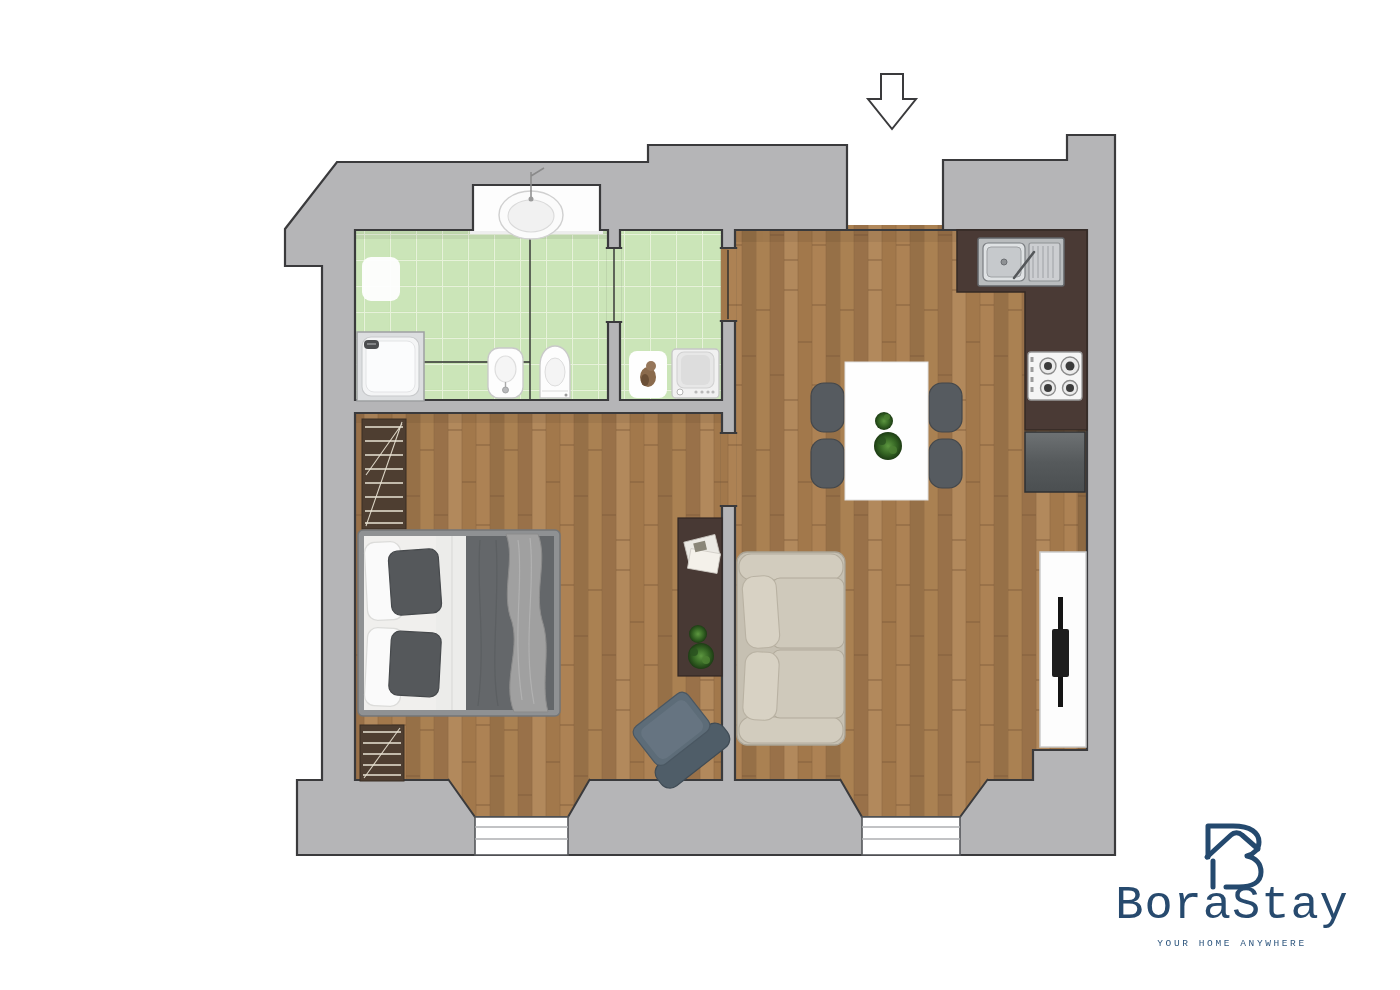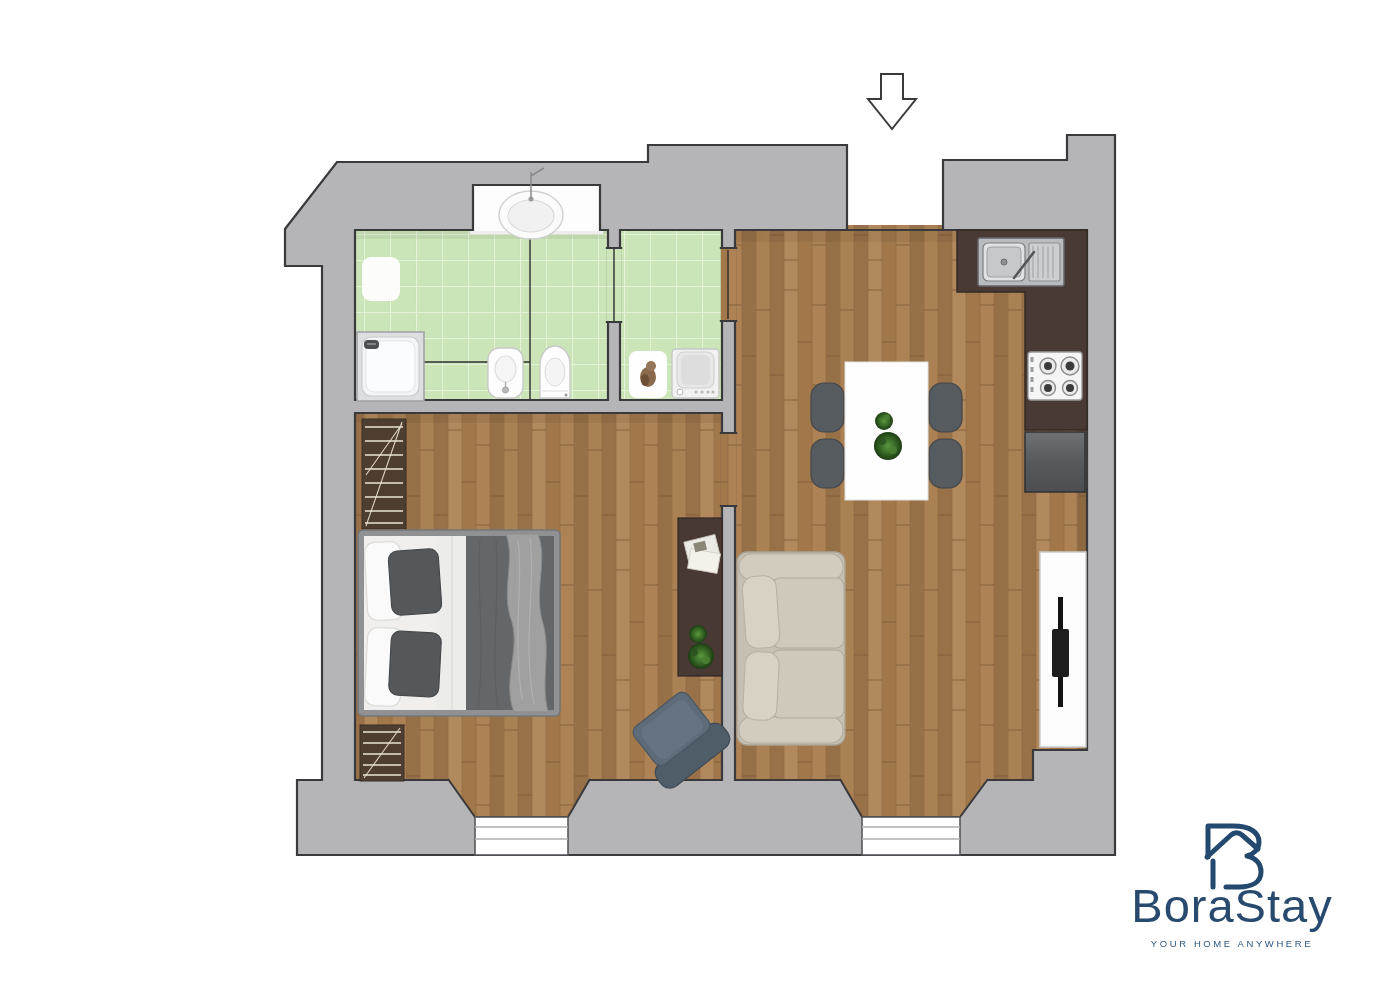--- a/index.html
+++ b/index.html
@@ -1,17 +1,17 @@
 <!DOCTYPE html>
 <html><head>
 <meta charset="utf-8">
 <style>
   html,body{margin:0;padding:0;background:#ffffff;}
   #stage{position:relative;width:1400px;height:990px;background:#ffffff;overflow:hidden;
-         font-family:Liberation Sans, sans-serif;}
+         font-family:Liberation Mono, monospace;}
   #plan-svg{position:absolute;left:0;top:0;}
   .logo-text{position:absolute;left:1060px;width:344px;text-align:center;color:#274a6e;}
   #logo-name{top:880px;font-size:47px;font-weight:300;letter-spacing:1px;line-height:1.1;}
   #logo-tagline{top:938px;font-size:9.5px;font-weight:400;letter-spacing:2.6px;color:#2e567e;}
 </style>
 </head>
 <body>
 
 <div id="stage">
 

